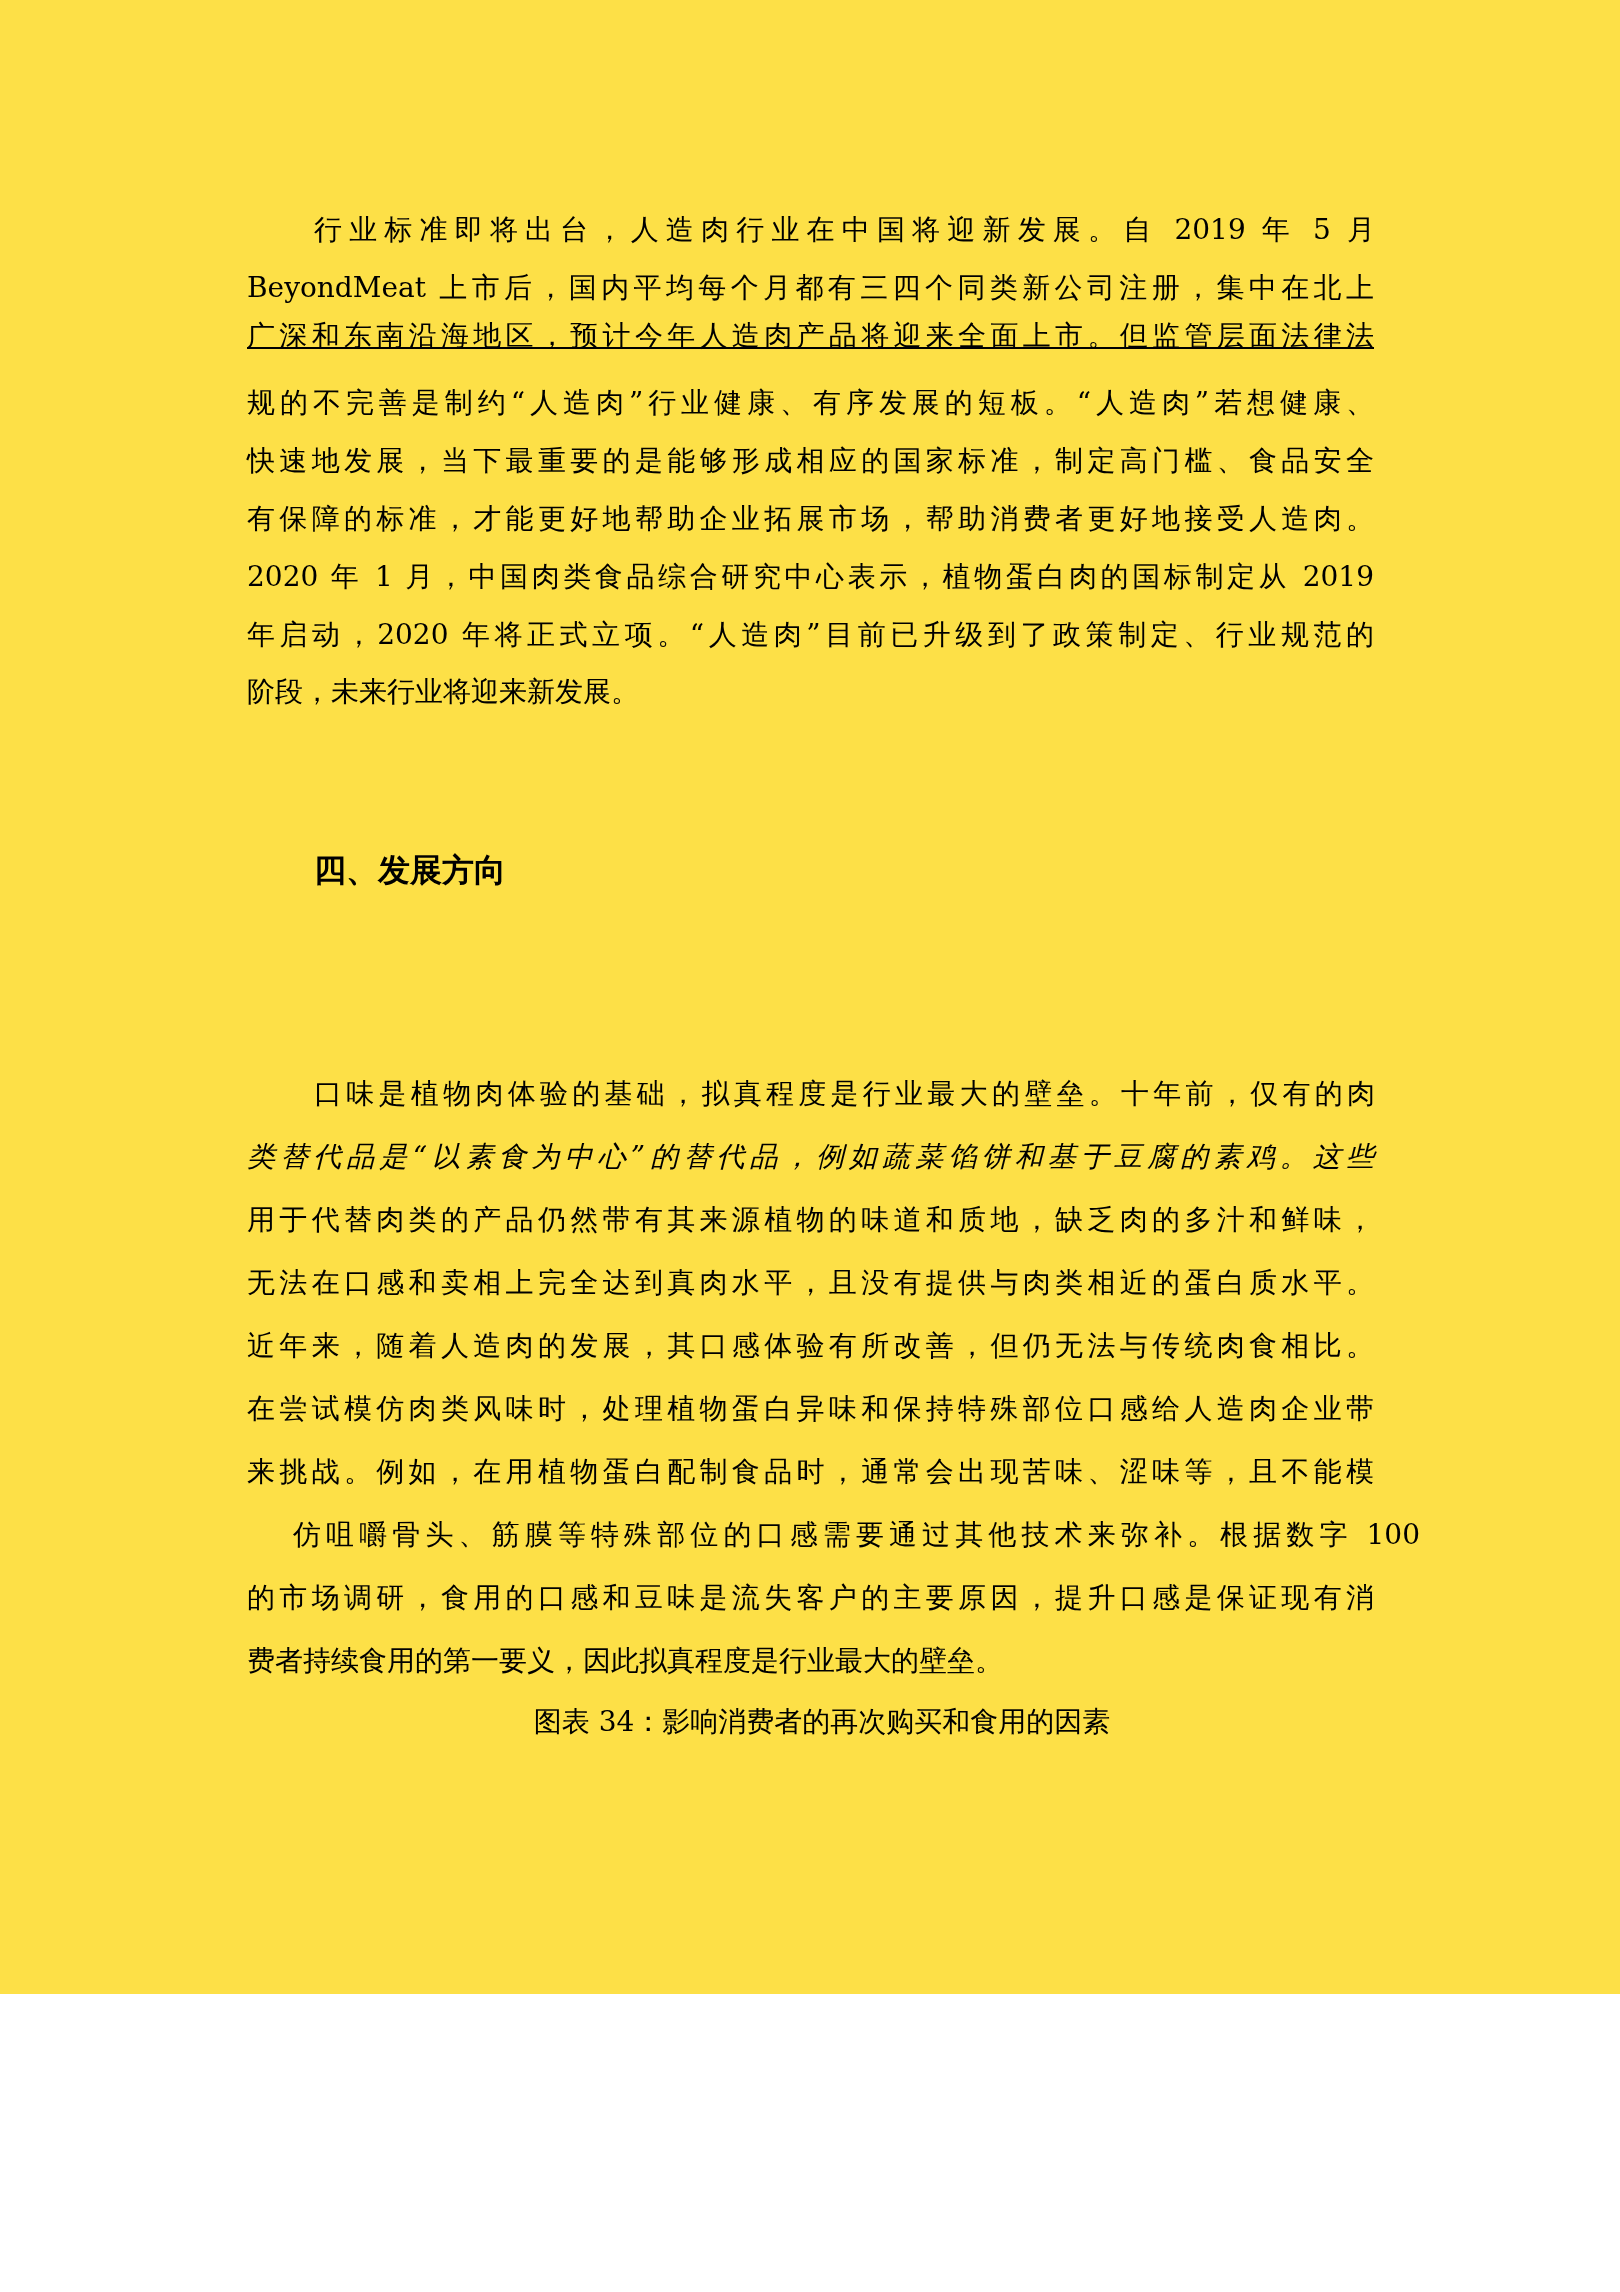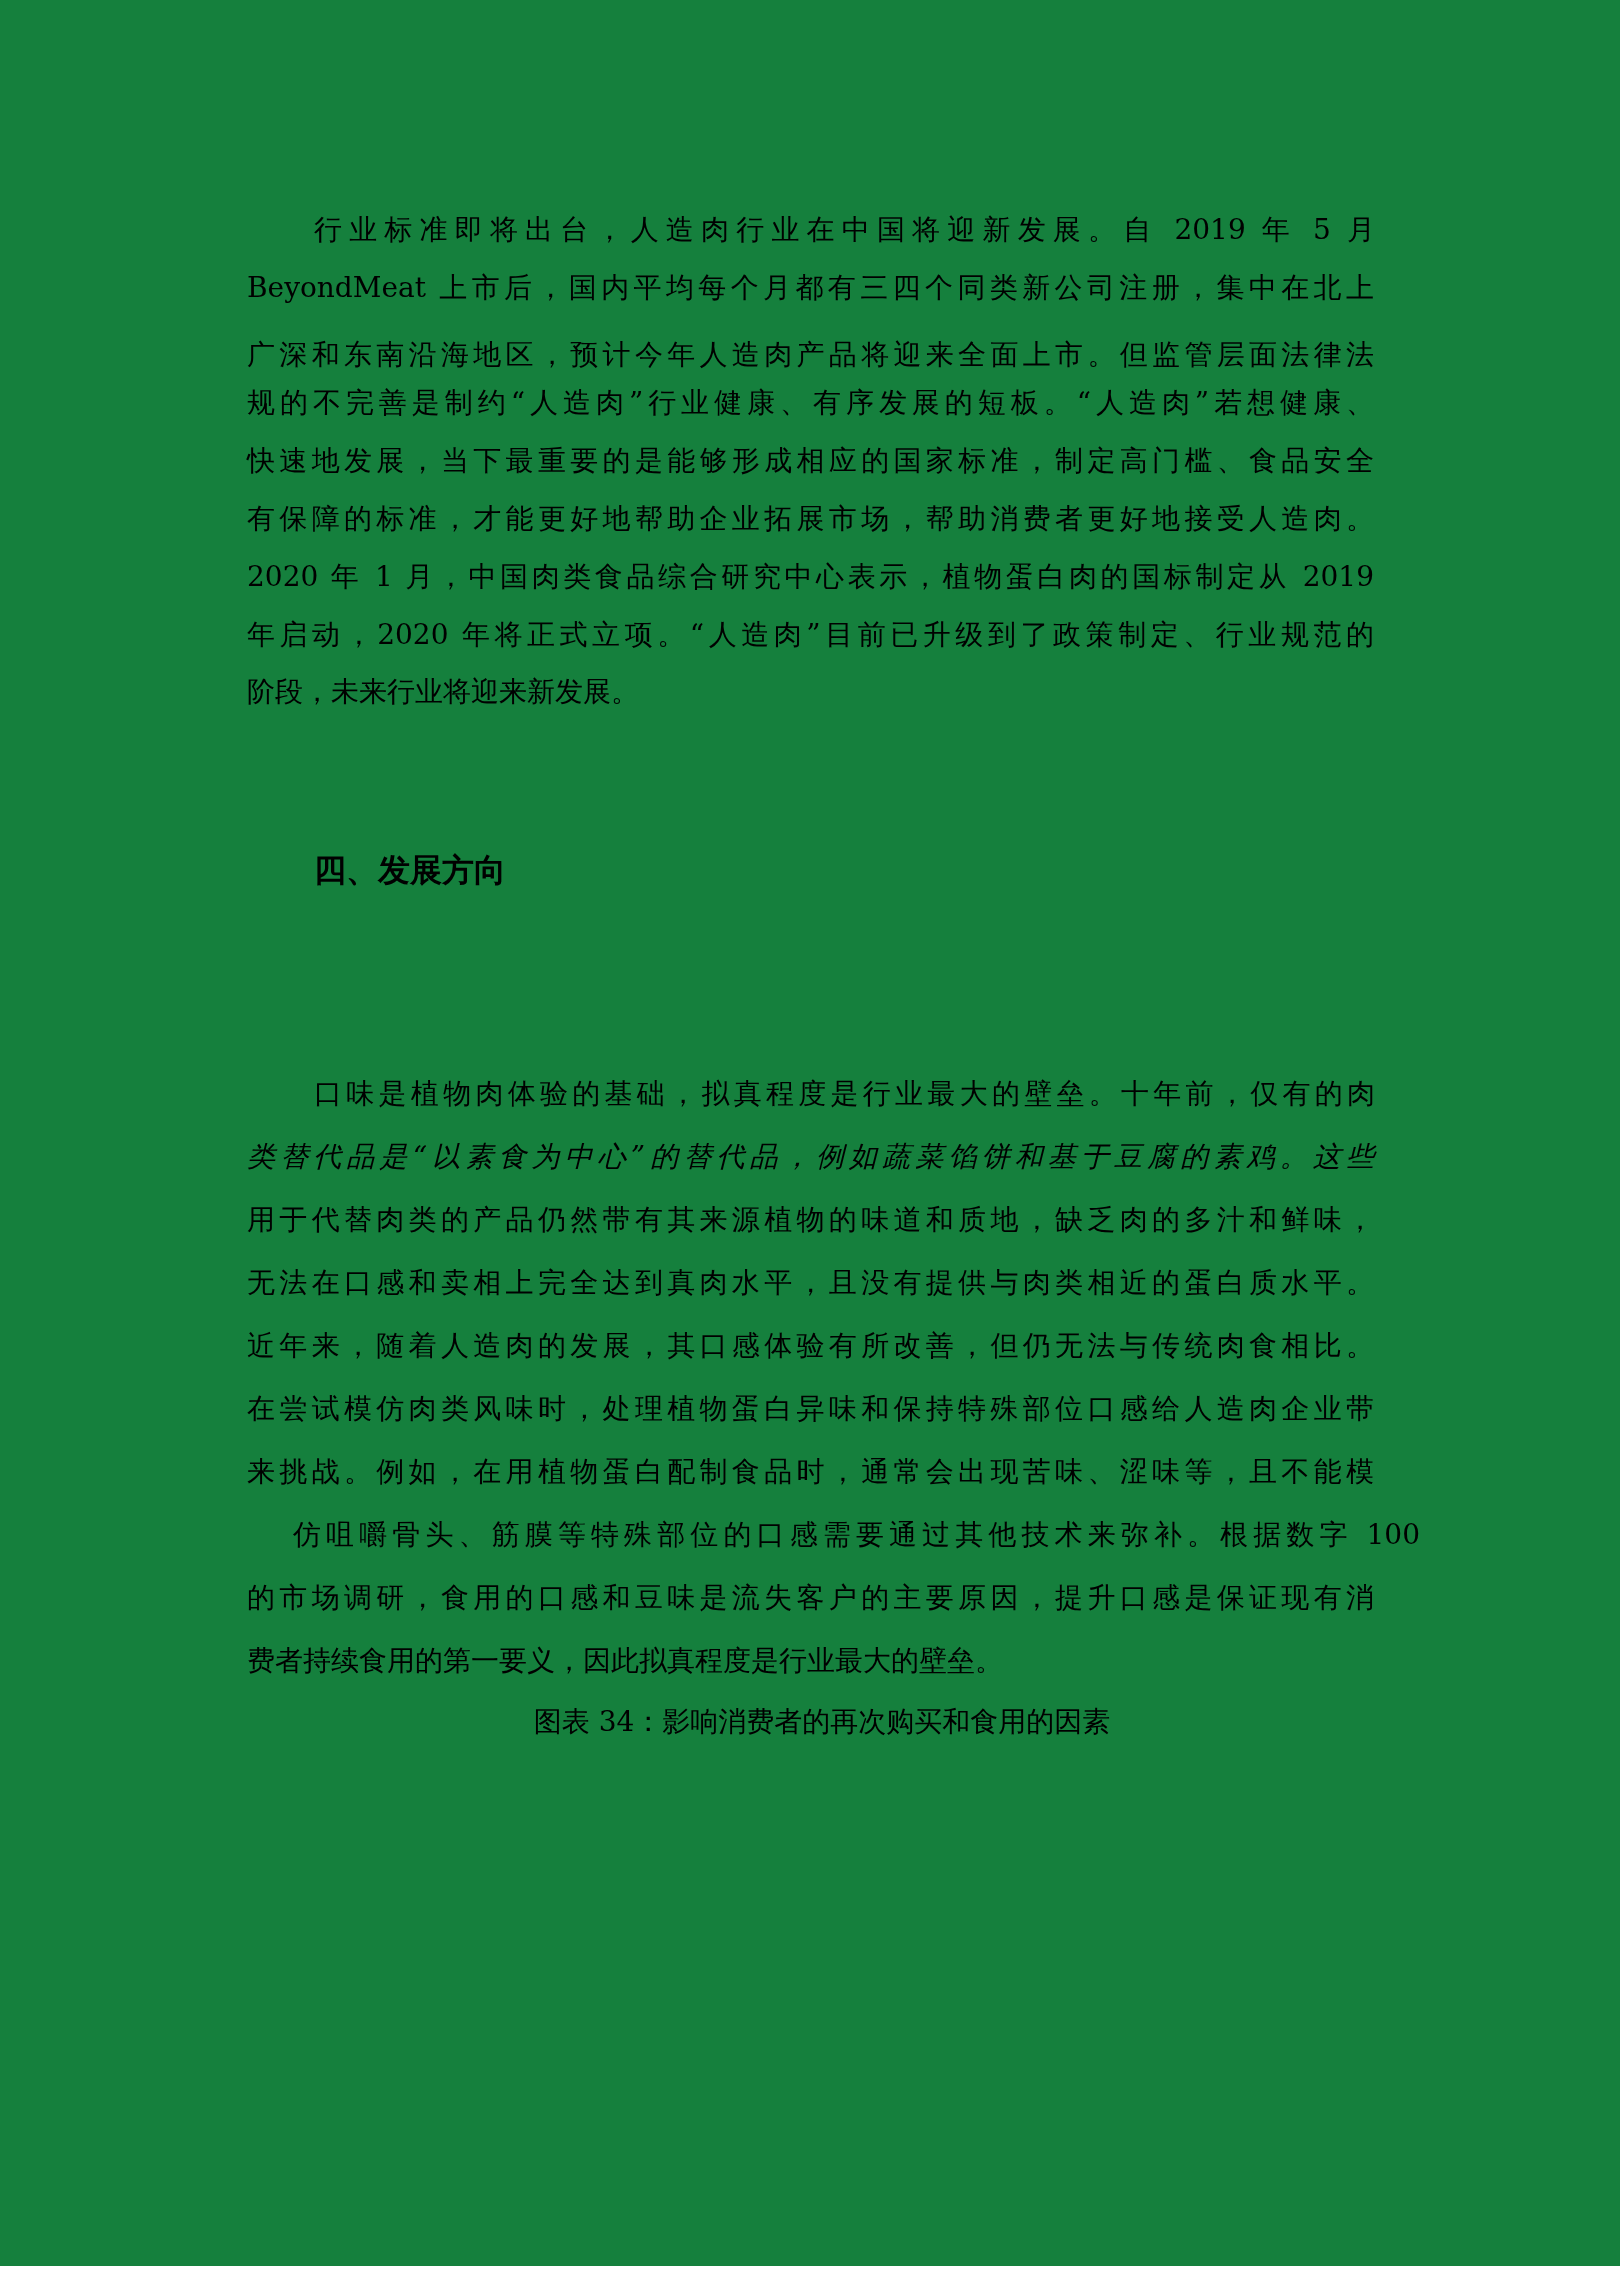--- a/index.html
+++ b/index.html
@@ -13,22 +13,22 @@
       position: relative;
       overflow: hidden;
       font-family: "DejaVu Serif", "Liberation Serif", serif;
       color: #000000;
     }
     .page {
       position: absolute;
       left: 0;
       top: 0;
       width: 1620px;
-      height: 2266px;
-      background: #15803d;
+      height: 1994px;
+      background: #fde047;
     }
     .line {
       position: absolute;
       left: 247px;
       width: 1127px;
       height: 39px;
       font-size: 28px;
       line-height: 39px;
       white-space: nowrap;
       text-align: justify;
@@ -63,21 +63,21 @@
     }
   </style>
 </head>
 <body>
 
 <div class="page">
 
   <div>
     <div class="line indent" style="top:210px;">行业标准即将出台，人造肉行业在中国将迎新发展。自 2019 年 5 月</div>
     <div class="line" style="top:268px;">BeyondMeat 上市后，国内平均每个月都有三四个同类新公司注册，集中在北上</div>
-    <div class="line" style="top:335px;">广深和东南沿海地区，预计今年人造肉产品将迎来全面上市。但监管层面法律法</div>
+    <div class="line" style="top:316px;text-decoration:underline;">广深和东南沿海地区，预计今年人造肉产品将迎来全面上市。但监管层面法律法</div>
     <div class="line" style="top:383px;">规的不完善是制约“人造肉”行业健康、有序发展的短板。“人造肉”若想健康、</div>
     <div class="line" style="top:441px;">快速地发展，当下最重要的是能够形成相应的国家标准，制定高门槛、食品安全</div>
     <div class="line" style="top:499px;">有保障的标准，才能更好地帮助企业拓展市场，帮助消费者更好地接受人造肉。</div>
     <div class="line" style="top:557px;">2020 年 1 月，中国肉类食品综合研究中心表示，植物蛋白肉的国标制定从 2019</div>
     <div class="line" style="top:615px;">年启动，2020 年将正式立项。“人造肉”目前已升级到了政策制定、行业规范的</div>
     <div class="line last" style="top:672px;">阶段，未来行业将迎来新发展。</div>
   </div>
 
   <div class="heading" style="top:851px;">四、发展方向</div>
 

